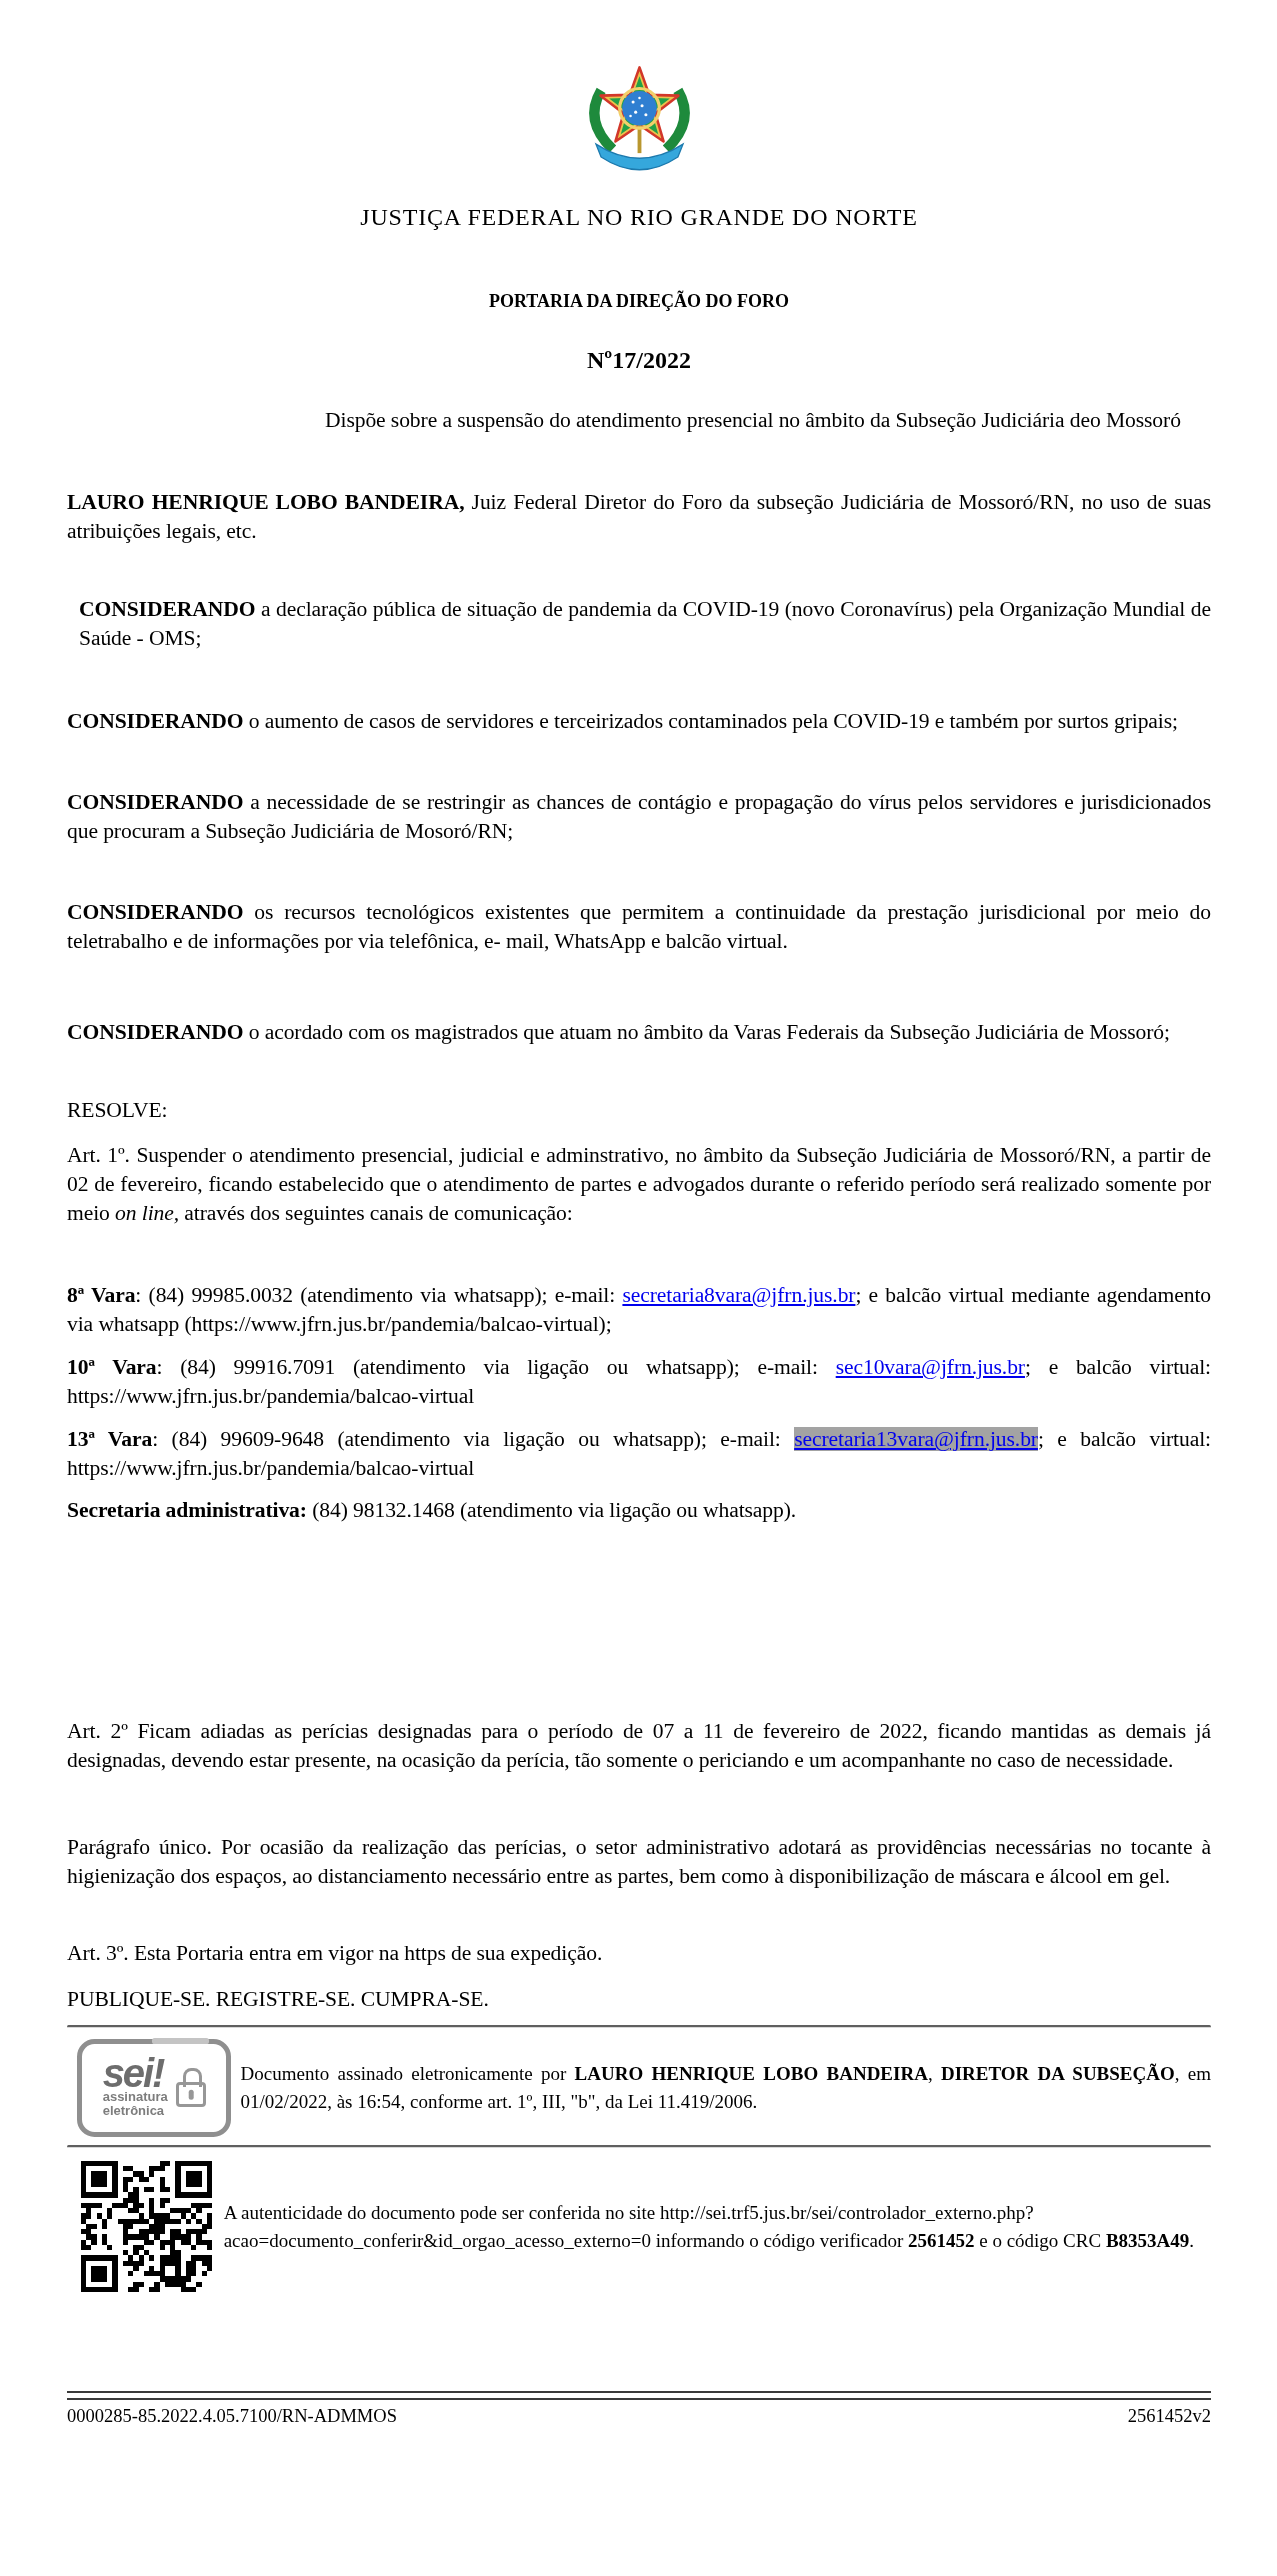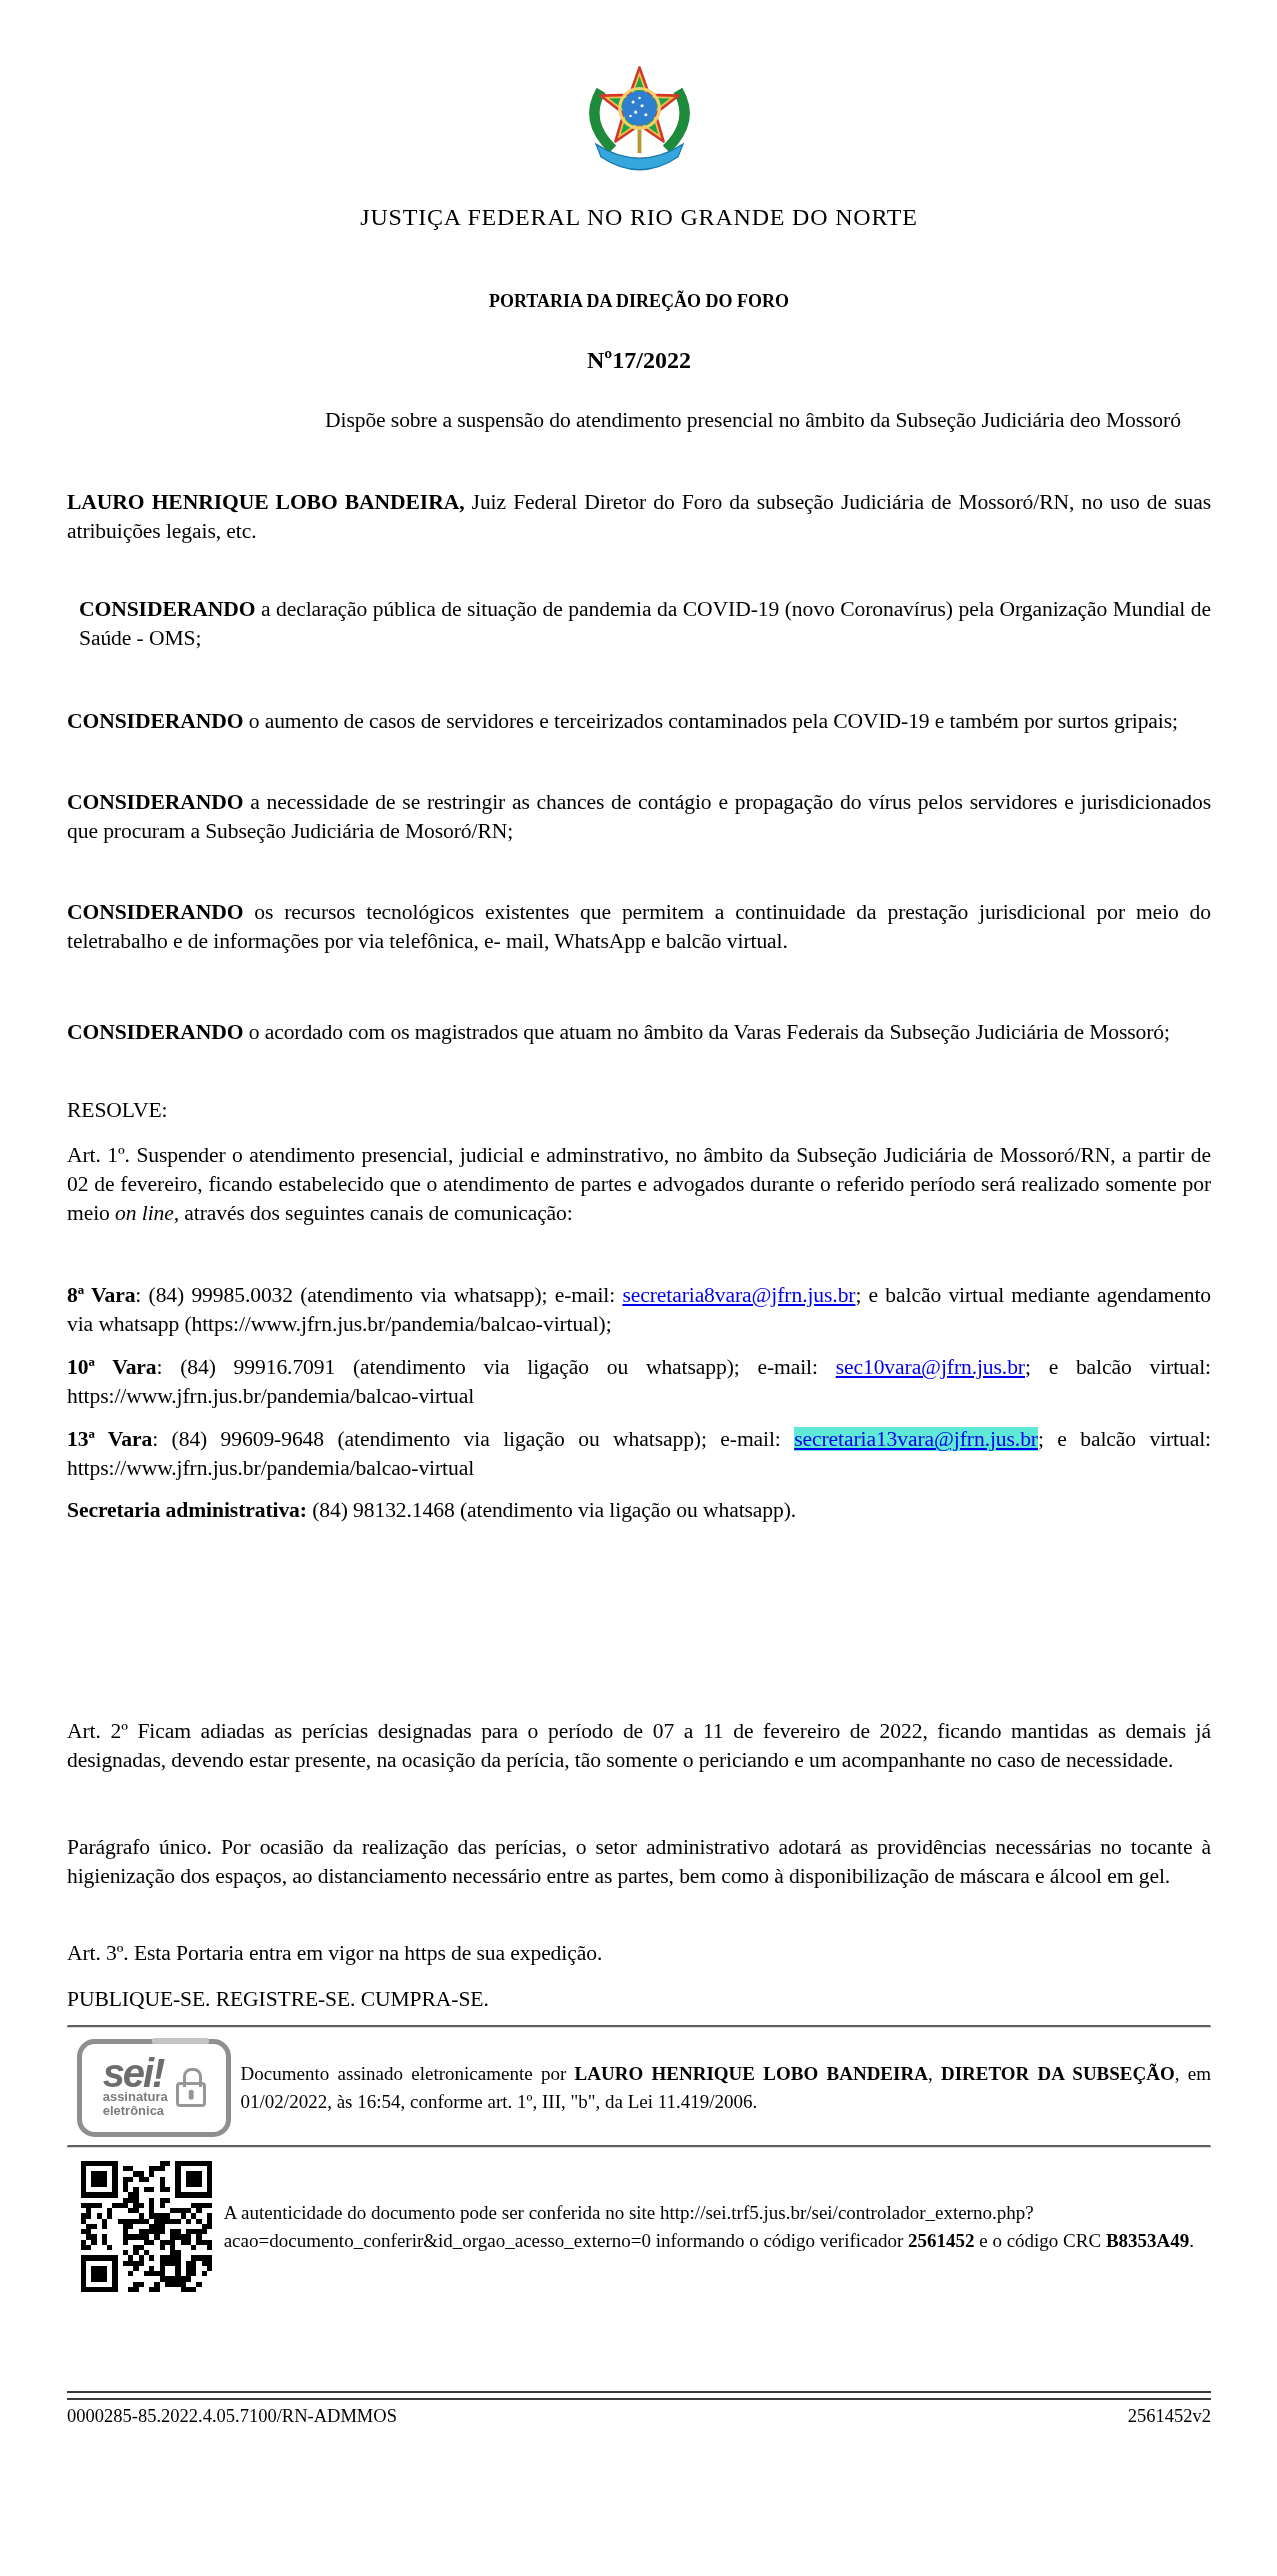--- a/index.html
+++ b/index.html
@@ -32,21 +32,21 @@
   .vara8 { margin-top:53px; }
   .vara10 { margin-top:14.4px; }
   .vara13 { margin-top:14.4px; }
   .secretaria { margin-top:13px; }
   .art2 { margin-top:192px; }
   .pu { margin-top:58px; }
   .art3 { margin-top:48px; text-align:left; }
   .publish { margin-top:16.5px; text-align:center; }
 
   a.mail-link { color:#0000ee; text-decoration:underline; cursor:pointer; }
-  .hl { background:#5eead4; }
+  .hl { background:#a3a3a3; }
 
   .rule { margin-top:11.3px; height:2.6px; background:#5f5f5f; border-radius:1.5px; border-bottom:1px solid #d8d8d8; }
   .rule2 { margin-top:8.2px; height:2.6px; background:#5f5f5f; border-radius:1.5px; border-bottom:1px solid #d8d8d8; }
 
   
   .sig-row { margin-top:11.3px; display:flex; align-items:center; }
   .sei-box {
     flex:0 0 auto; margin-left:10.3px; width:154px; height:98px;
     border:5.2px solid #8f8f8f; border-radius:17.5px; position:relative;
     display:flex; align-items:center; justify-content:center; gap:8.2px;

